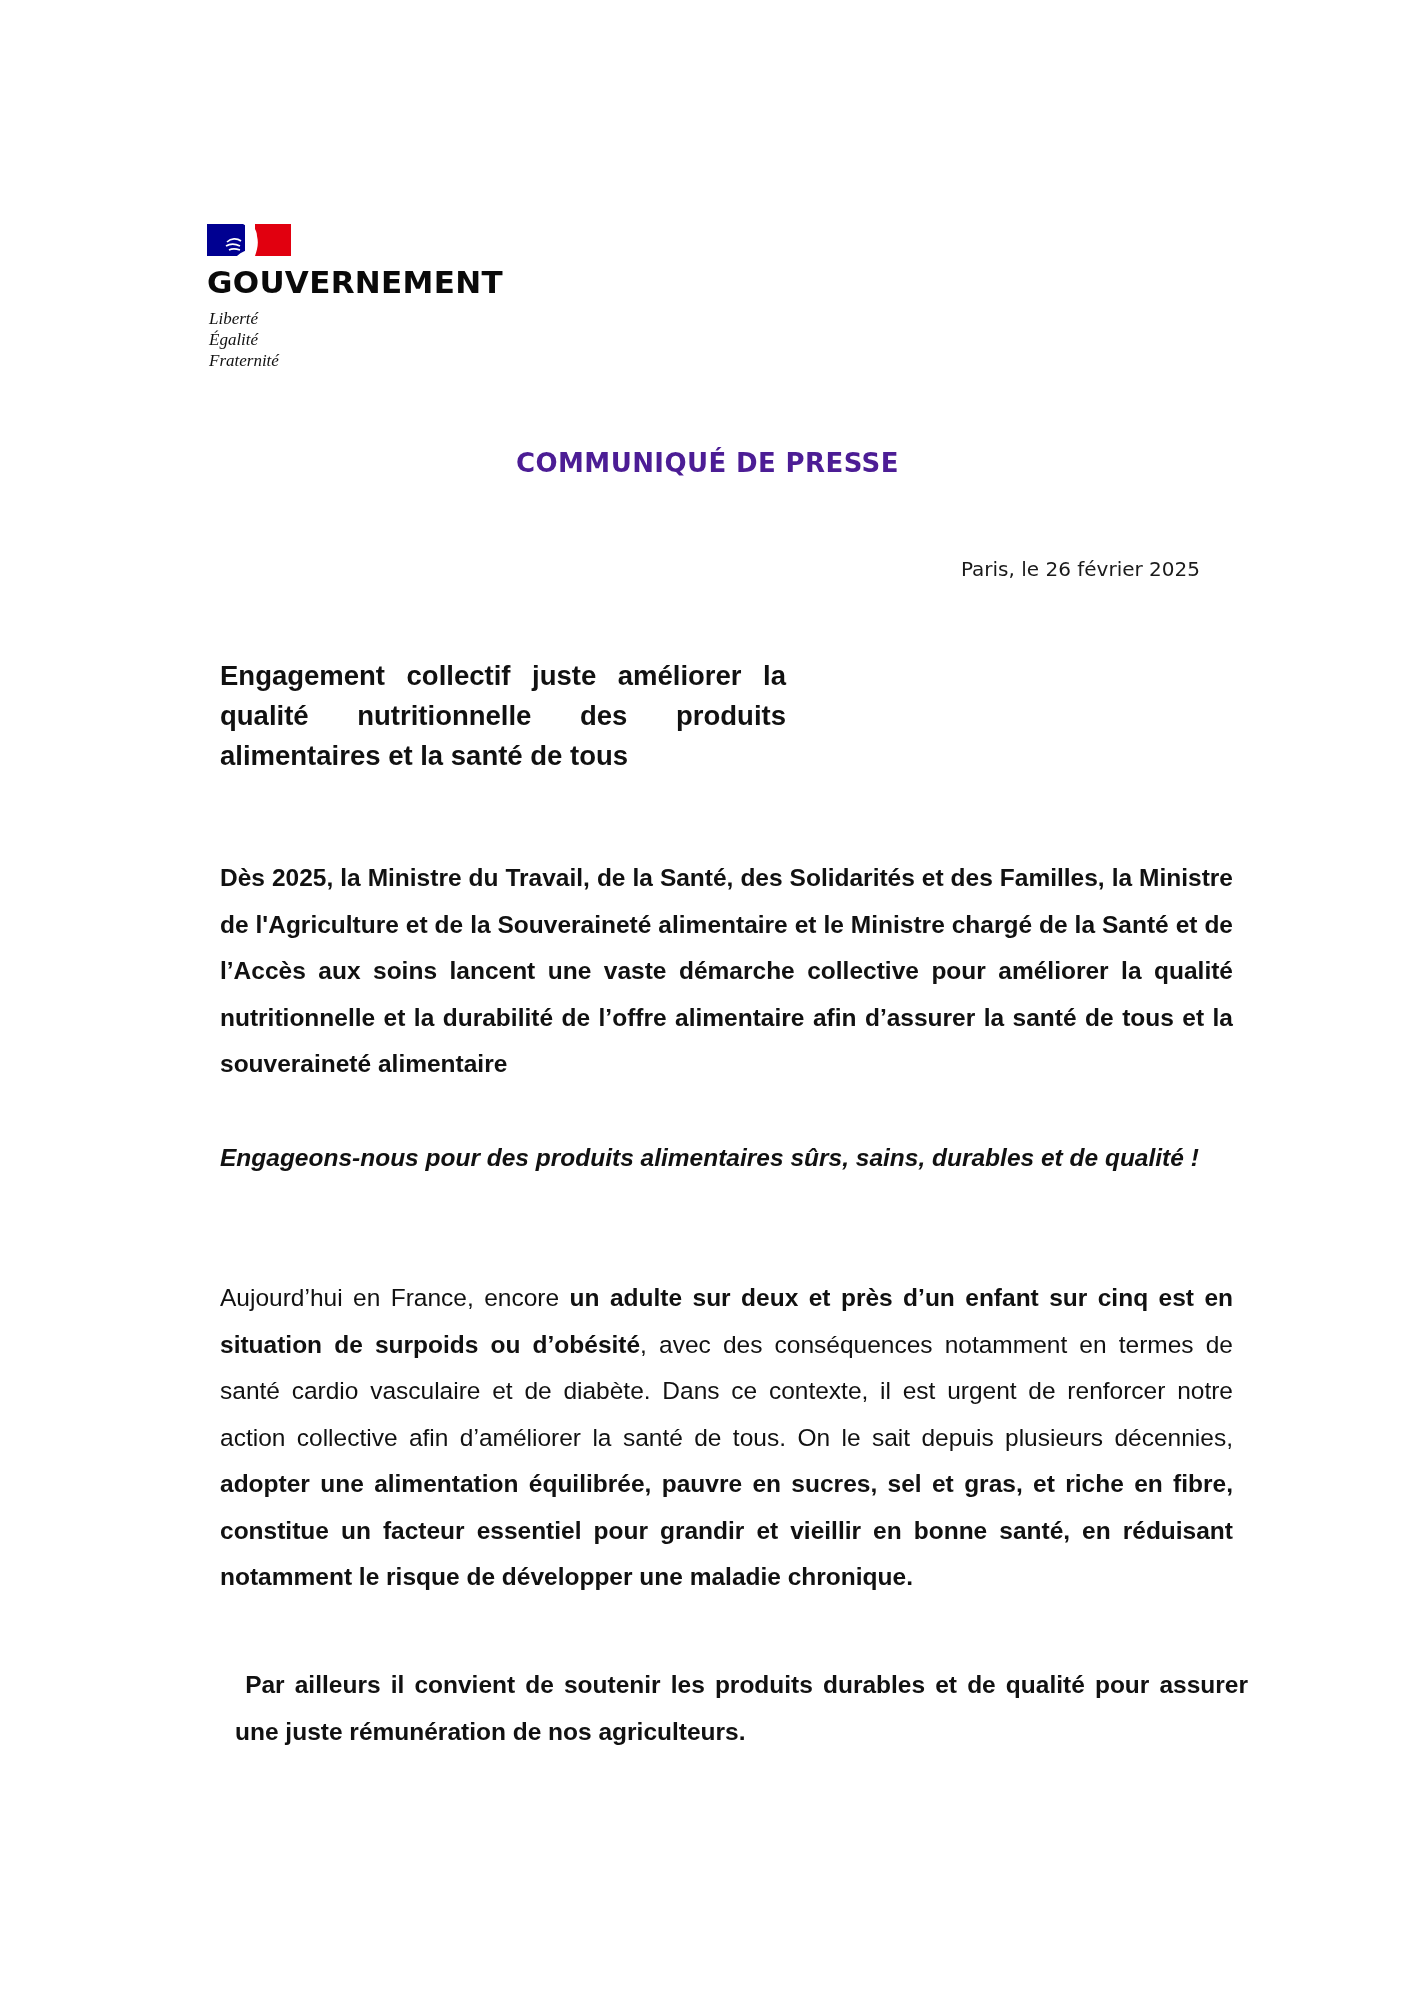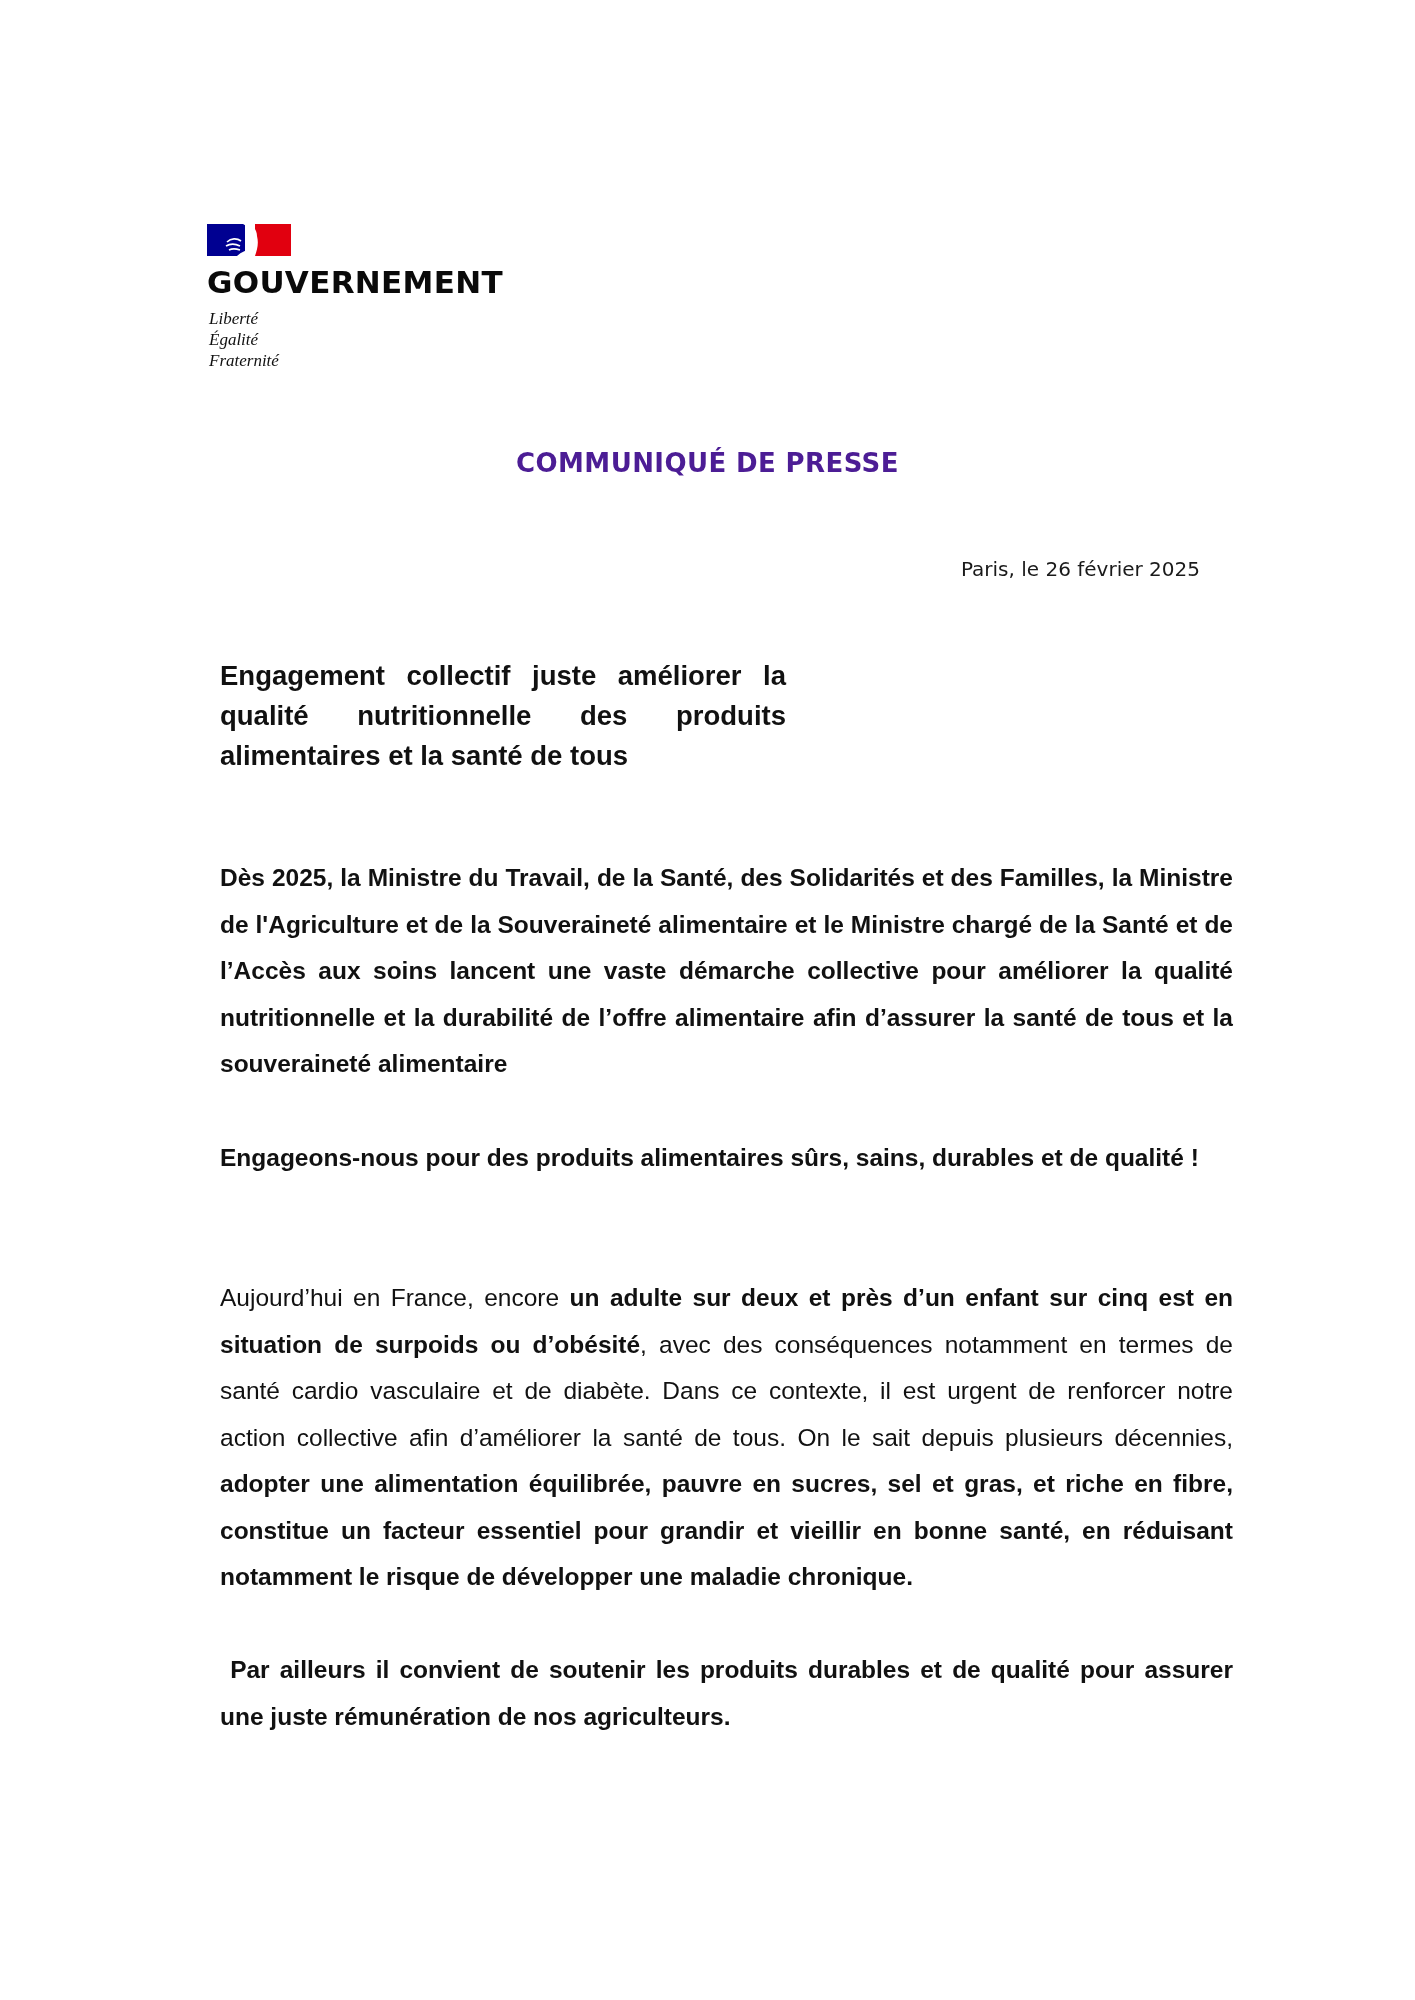--- a/index.html
+++ b/index.html
@@ -36,21 +36,21 @@
       font-size: 27.5px; line-height: 40px; text-align: justify;
       text-align-last: left; color: #111;
     }
     .para {
       position: absolute; left: 220px; width: 1013px;
       font-family: "Liberation Sans", sans-serif;
       font-size: 24.5px; line-height: 46.5px; text-align: justify; color: #111;
     }
     .para b { font-weight: bold; }
     .p1 { top: 855px; font-weight: bold; }
-    .p2 { top: 1135px; font-weight: bold; }
+    .p2 { top: 1135px; font-weight: bold; font-style: italic; }
     .p3 { top: 1275px; }
     .p4 { top: 1647px; font-weight: bold; }
   </style>
 </head>
 <body>
 
 <div class="logo">
   <svg class="flag" viewBox="0 0 84 32">
     <rect x="0" y="0" width="38" height="32" fill="#000091"></rect>
     <rect x="38" y="0" width="12" height="32" fill="#ffffff"></rect>
@@ -71,13 +71,13 @@
 <div class="date">Paris, le 26 février 2025</div>
 
 <div class="headline">Engagement collectif juste améliorer la qualité nutritionnelle des produits alimentaires et la santé de tous</div>
 
 <p class="para p1" style="margin:0">Dès 2025, la Ministre du Travail, de la Santé, des Solidarités et des Familles, la Ministre de l'Agriculture et de la Souveraineté alimentaire et le Ministre chargé de la Santé et de l’Accès aux soins lancent une vaste démarche collective pour améliorer la qualité nutritionnelle et la durabilité de l’offre alimentaire afin d’assurer la santé de tous et la souveraineté alimentaire</p>
 
 <p class="para p2" style="margin:0">Engageons-nous pour des produits alimentaires sûrs, sains, durables et de qualité !</p>
 
 <p class="para p3" style="margin:0"><span>Aujourd’hui en France, encore </span><b>un adulte sur deux et près d’un enfant sur cinq est en situation de surpoids ou d’obésité</b><span>, avec des conséquences notamment en termes de santé cardio vasculaire et de diabète. Dans ce contexte, il est urgent de renforcer notre action collective afin d’améliorer la santé de tous. On le sait depuis plusieurs décennies, </span><b>adopter une alimentation équilibrée, pauvre en sucres, sel et gras, et riche en fibre, constitue un facteur essentiel pour grandir et vieillir en bonne santé, en réduisant notamment le risque de développer une maladie chronique.</b></p>
 
-<p class="para p4" style="margin:0">&nbsp;<span>Par ailleurs il convient de soutenir les produits durables et de qualité pour assurer une juste rémunération de nos agriculteurs.</span></p>
+<p class="para p4" style="margin:15px">&nbsp;<span>Par ailleurs il convient de soutenir les produits durables et de qualité pour assurer une juste rémunération de nos agriculteurs.</span></p>
 
 </body></html>

